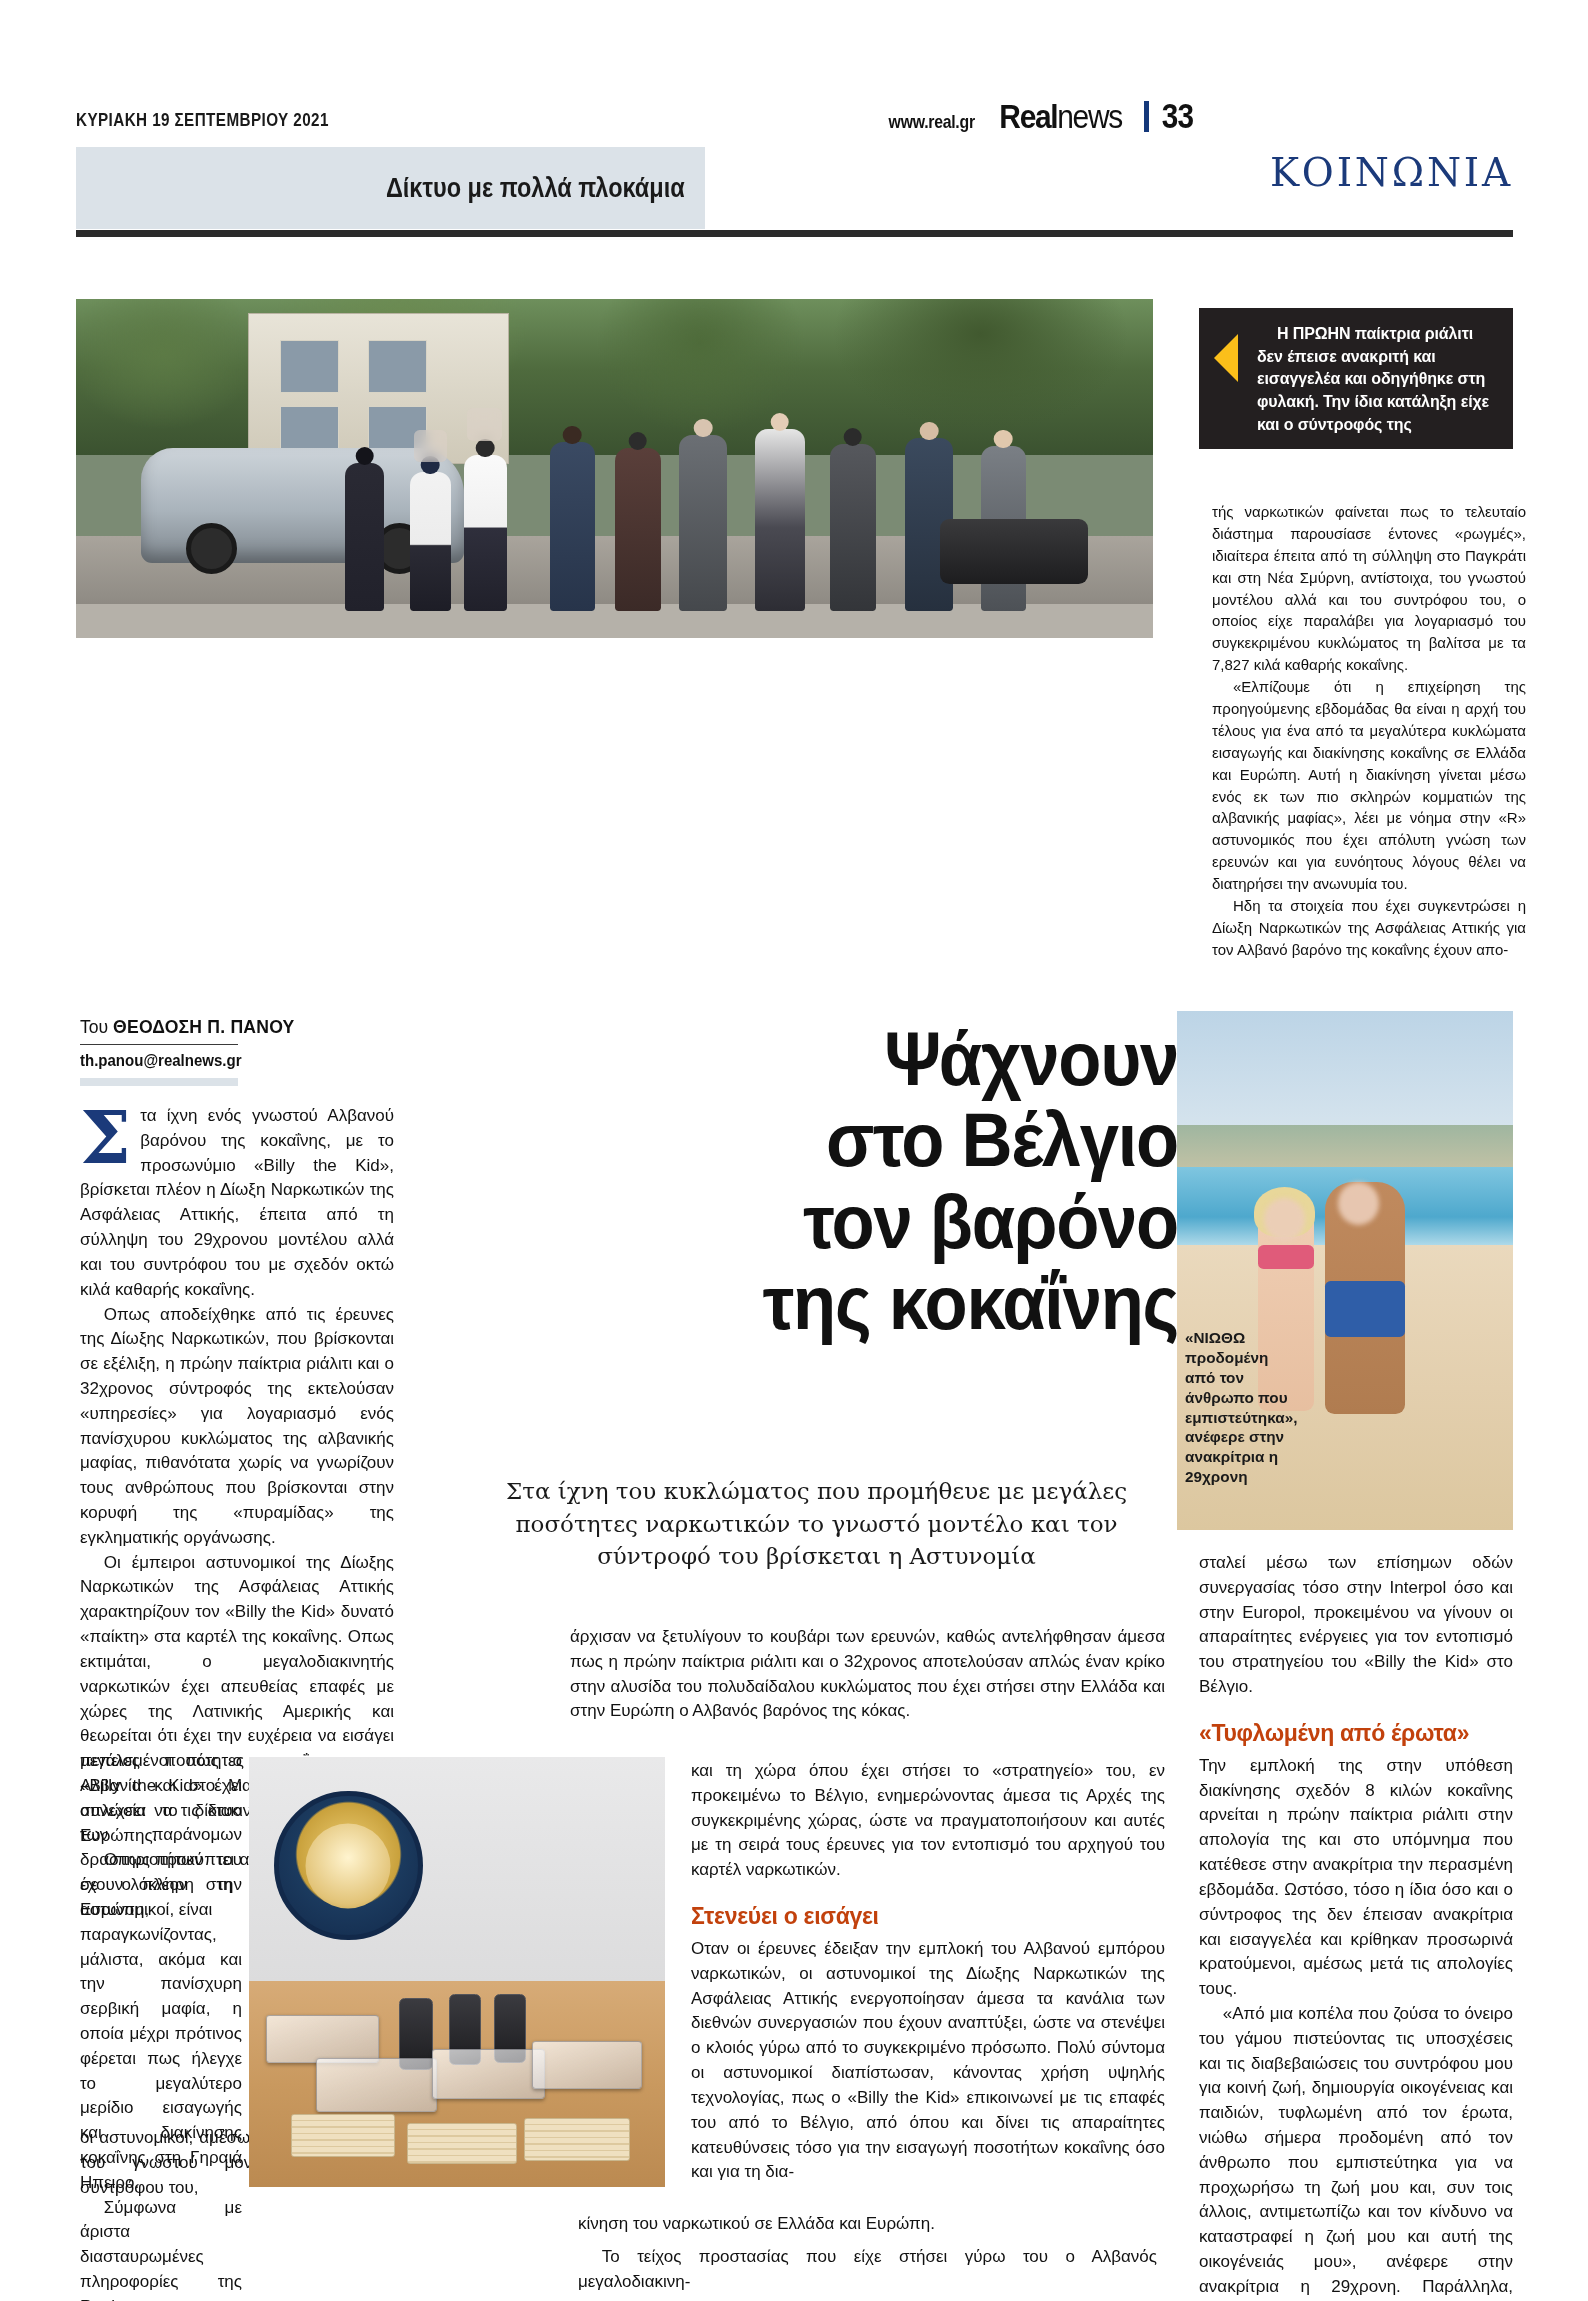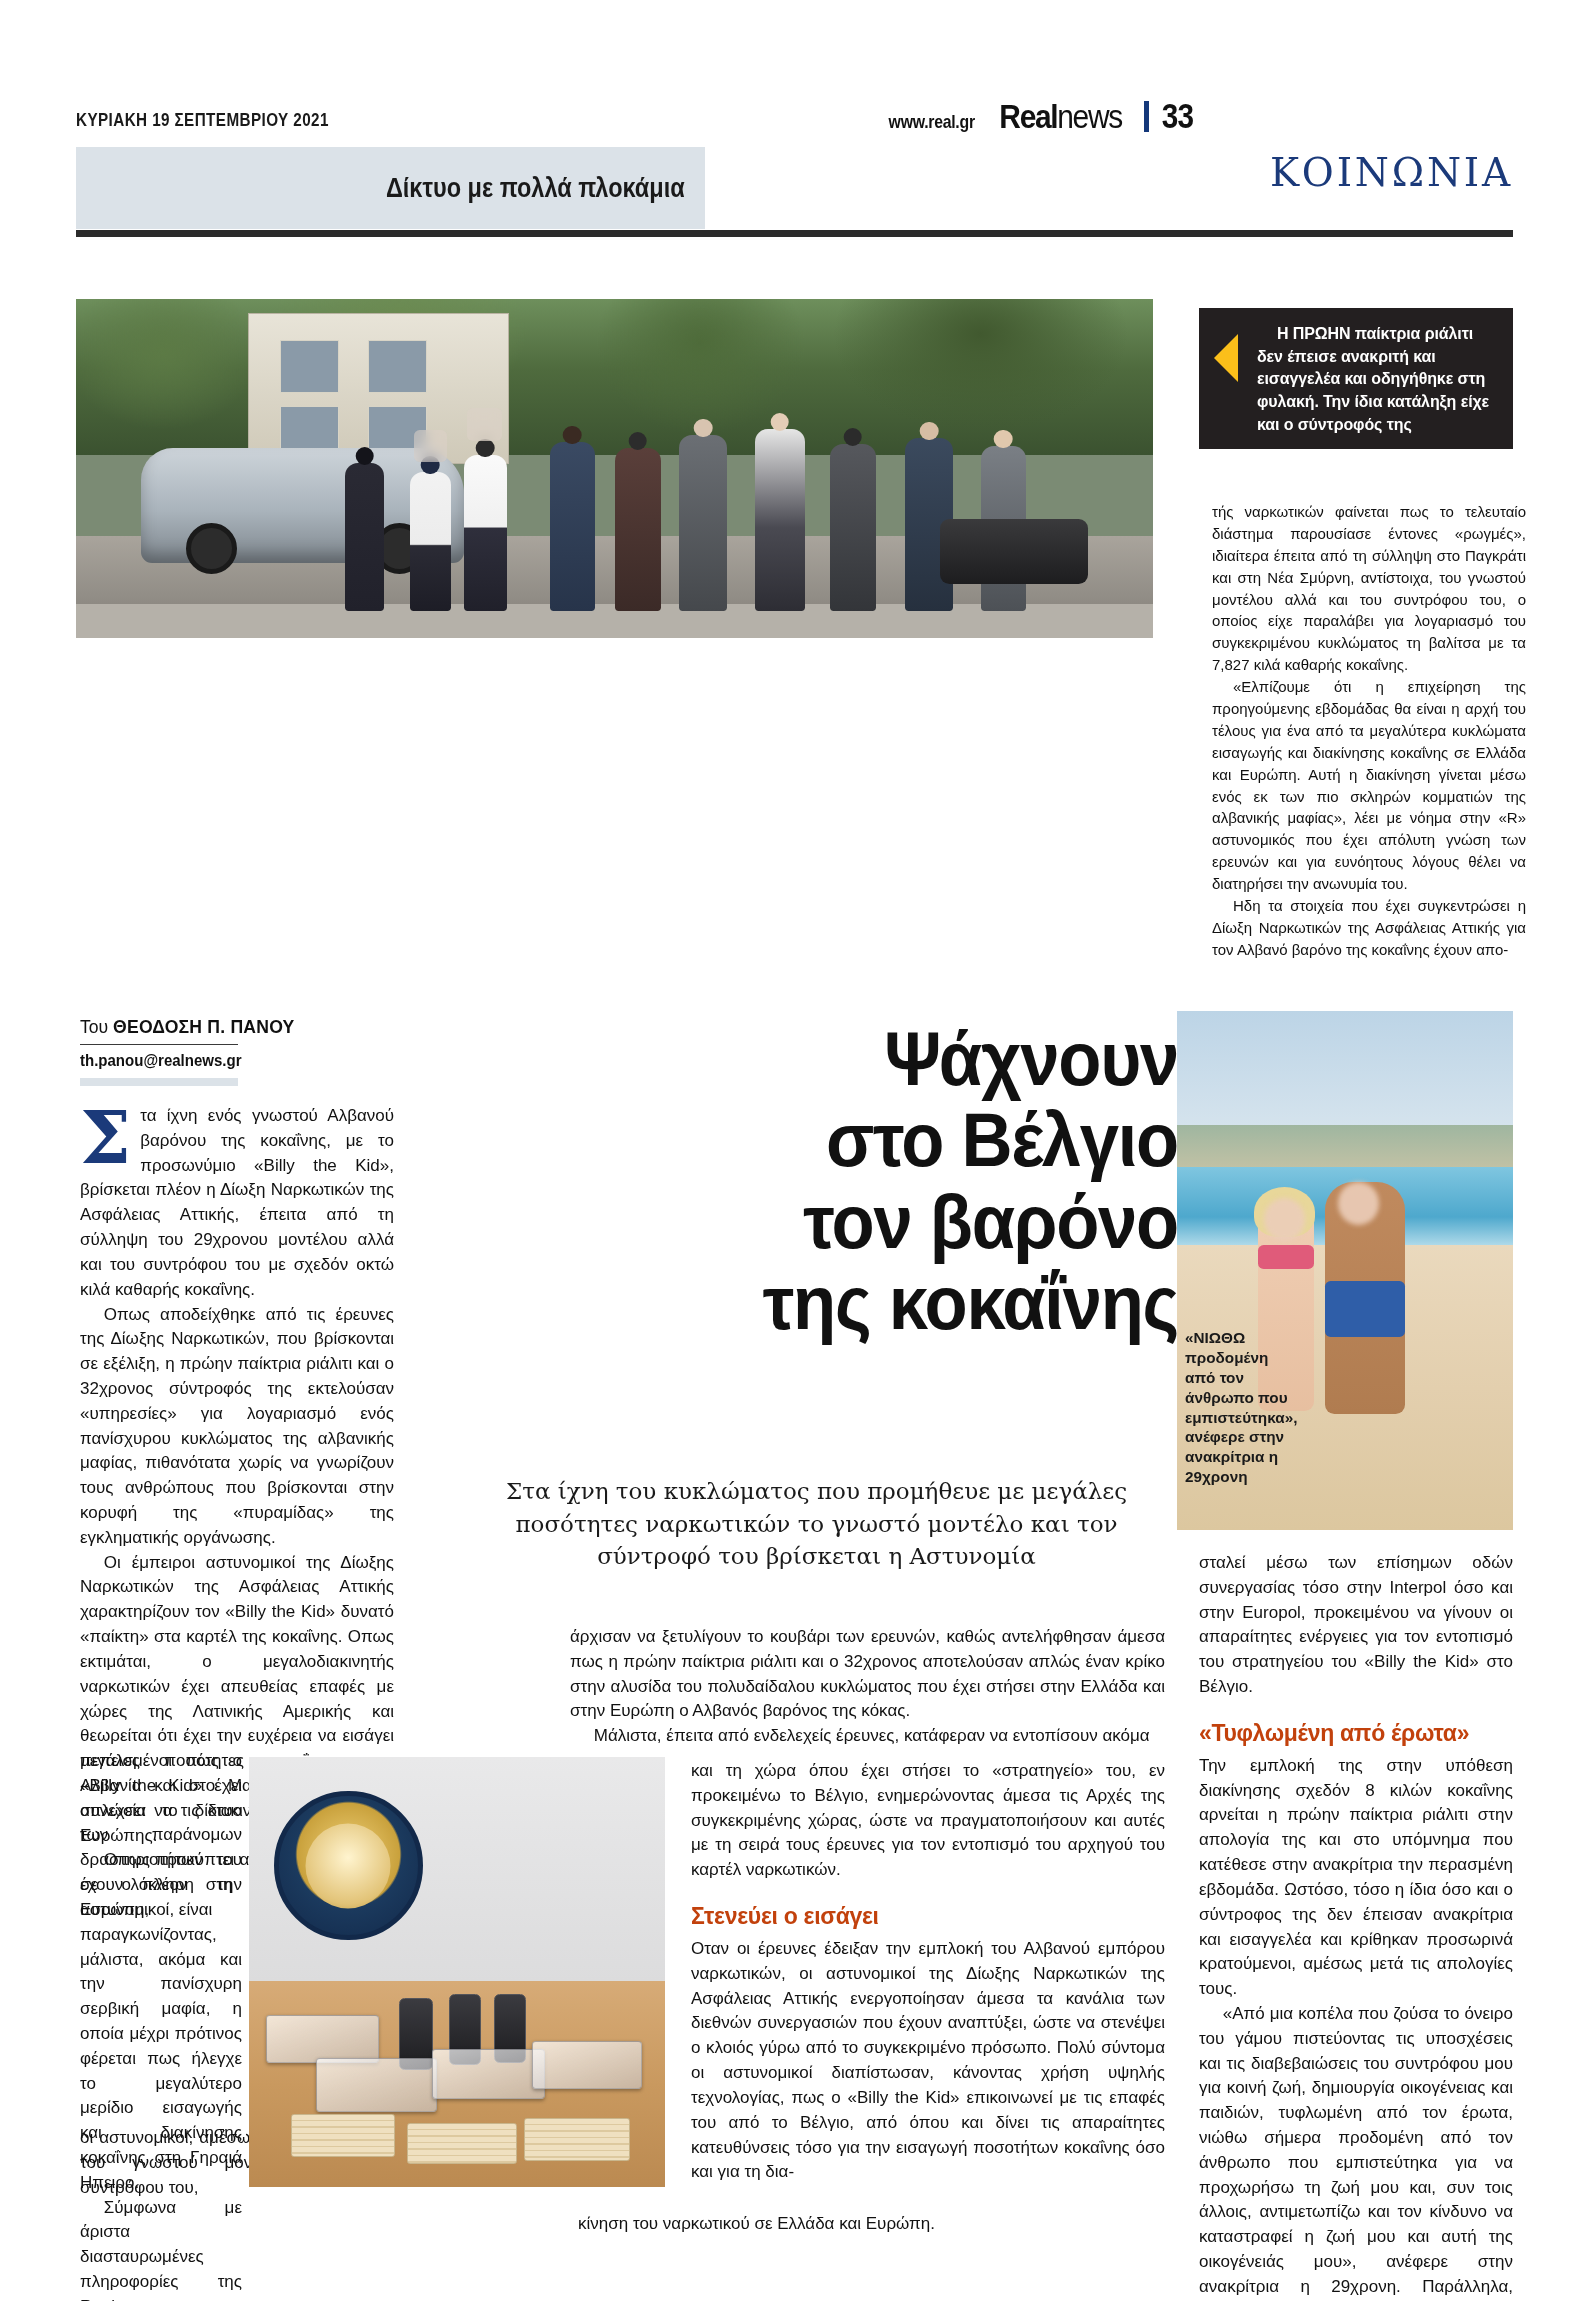--- a/index.html
+++ b/index.html
@@ -610,29 +610,29 @@
   <div class="ev-brick" style="left:16%;top:70%;width:119px;height:52px;"></div>
   <div class="ev-brick" style="left:44%;top:68%;width:111px;height:48px;"></div>
   <div class="ev-brick" style="left:68%;top:66%;width:108px;height:46px;"></div>
   <div class="ev-cash" style="left:10%;top:83%;width:102px;height:41px;"></div>
   <div class="ev-cash" style="left:38%;top:85%;width:108px;height:39px;"></div>
   <div class="ev-cash" style="left:66%;top:84%;width:104px;height:41px;"></div>
 </div>
 
 <div class="col-m-full">
   <p>άρχισαν να ξετυλίγουν το κουβάρι των ερευνών, καθώς αντελήφθησαν άμεσα πως η πρώην παίκτρια ριάλιτι και ο 32χρονος αποτελούσαν απλώς έναν κρίκο στην αλυσίδα του πολυδαίδαλου κυκλώματος που έχει στήσει στην Ελλάδα και στην Ευρώπη ο Αλβανός βαρόνος της κόκας.</p>
-  <p class="ind">Μάλιστα, έπειτα από ενδελεχείς έρευνες, κατάφεραν να εντοπίσουν ακόμα</p>
 </div>
 <div class="col-m-narrow">
   <p>και τη χώρα όπου έχει στήσει το «στρατηγείο» του, εν προκειμένω το Βέλγιο, ενημερώνοντας άμεσα τις Αρχές της συγκεκριμένης χώρας, ώστε να πραγματοποιήσουν και αυτές με τη σειρά τους έρευνες για τον εντοπισμό του αρχηγού του καρτέλ ναρκωτικών.</p>
   <p class="subhead">Στενεύει ο εισάγει</p>
   <p>Οταν οι έρευνες έδειξαν την εμπλοκή του Αλβανού εμπόρου ναρκωτικών, οι αστυνομικοί της Δίωξης Ναρκωτικών της Ασφάλειας Αττικής ενεργοποίησαν άμεσα τα κανάλια των διεθνών συνεργασιών που έχουν αναπτύξει, ώστε να στενέψει ο κλοιός γύρω από το συγκεκριμένο πρόσωπο. Πολύ σύντομα οι αστυνομικοί διαπίστωσαν, κάνοντας χρήση υψηλής τεχνολογίας, πως ο «Billy the Kid» επικοινωνεί με τις επαφές του από το Βέλγιο, από όπου και δίνει τις απαραίτητες κατευθύνσεις τόσο για την εισαγωγή ποσοτήτων κοκαΐνης όσο και για τη δια-</p>
 </div>
 <div class="col-m-tail">
   <p>κίνηση του ναρκωτικού σε Ελλάδα και Ευρώπη.</p>
+  <p class="ind">Το τείχος προστασίας που είχε στήσει γύρω του ο Αλβανός μεγαλοδιακινη-</p>
 </div>
 
 <div class="col-r-bot">
   <p>σταλεί μέσω των επίσημων οδών συνεργασίας τόσο στην Interpol όσο και στην Europol, προκειμένου να γίνουν οι απαραίτητες ενέργειες για τον εντοπισμό του στρατηγείου του «Billy the Kid» στο Βέλγιο.</p>
   <p class="subhead">«Τυφλωμένη από έρωτα»</p>
   <p>Την εμπλοκή της στην υπόθεση διακίνησης σχεδόν 8 κιλών κοκαΐνης αρνείται η πρώην παίκτρια ριάλιτι στην απολογία της και στο υπόμνημα που κατέθεσε στην ανακρίτρια την περασμένη εβδομάδα. Ωστόσο, τόσο η ίδια όσο και ο σύντροφος της δεν έπεισαν ανακρίτρια και εισαγγελέα και κρίθηκαν προσωρινά κρατούμενοι, αμέσως μετά τις απολογίες τους.</p>
   <p class="ind">«Από μια κοπέλα που ζούσα το όνειρο του γάμου πιστεύοντας τις υποσχέσεις και τις διαβεβαιώσεις του συντρόφου μου για κοινή ζωή, δημιουργία οικογένειας και παιδιών, τυφλωμένη από τον έρωτα, νιώθω σήμερα προδομένη από τον άνθρωπο που εμπιστεύτηκα για να προχωρήσω τη ζωή μου και, συν τοις άλλοις, αντιμετωπίζω και τον κίνδυνο να καταστραφεί η ζωή μου και αυτή της οικογένειάς μου», ανέφερε στην ανακρίτρια η 29χρονη. Παράλληλα, αρνήθηκε ότι πέταξε ναρκωτικές ουσίες στη λεκάνη του σπιτιού της αντιλαμβανόμενη τον αστυνομικό έλεγχο.</p>
 </div>
 
 

